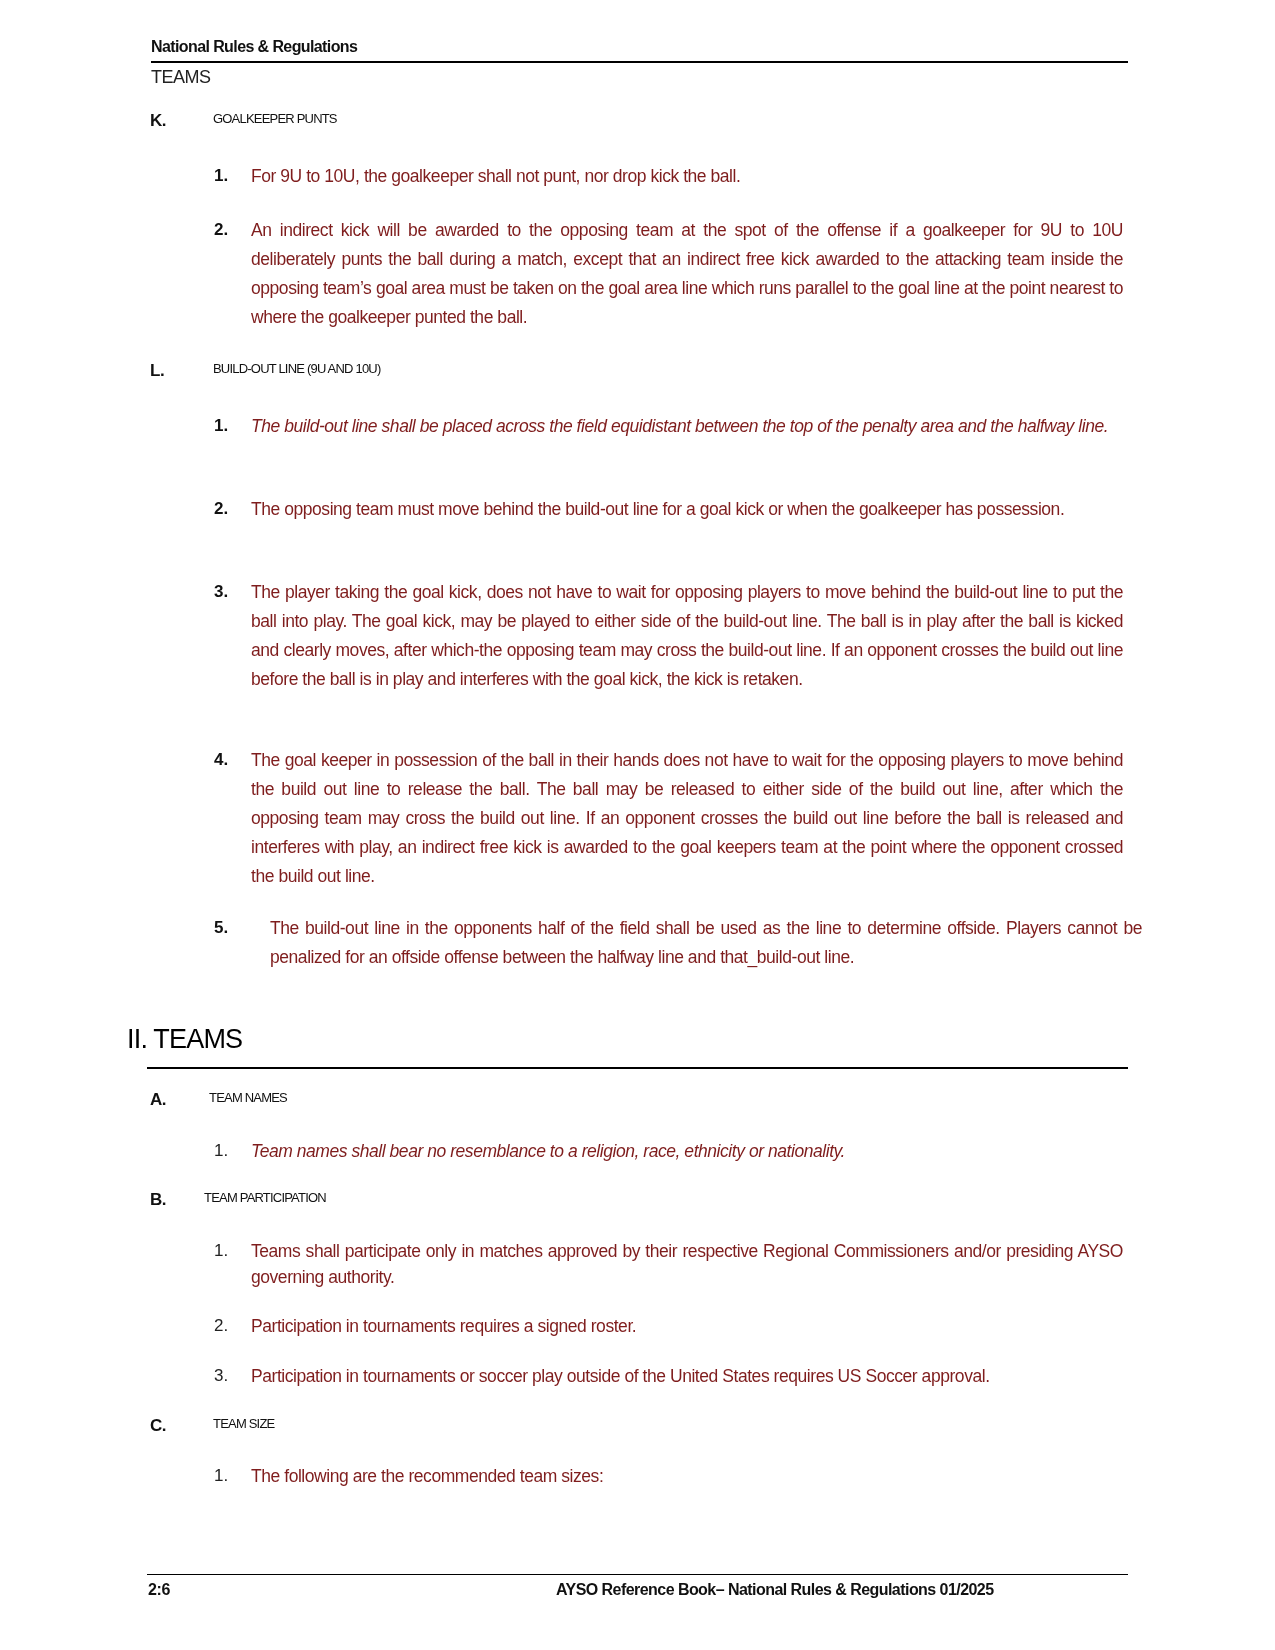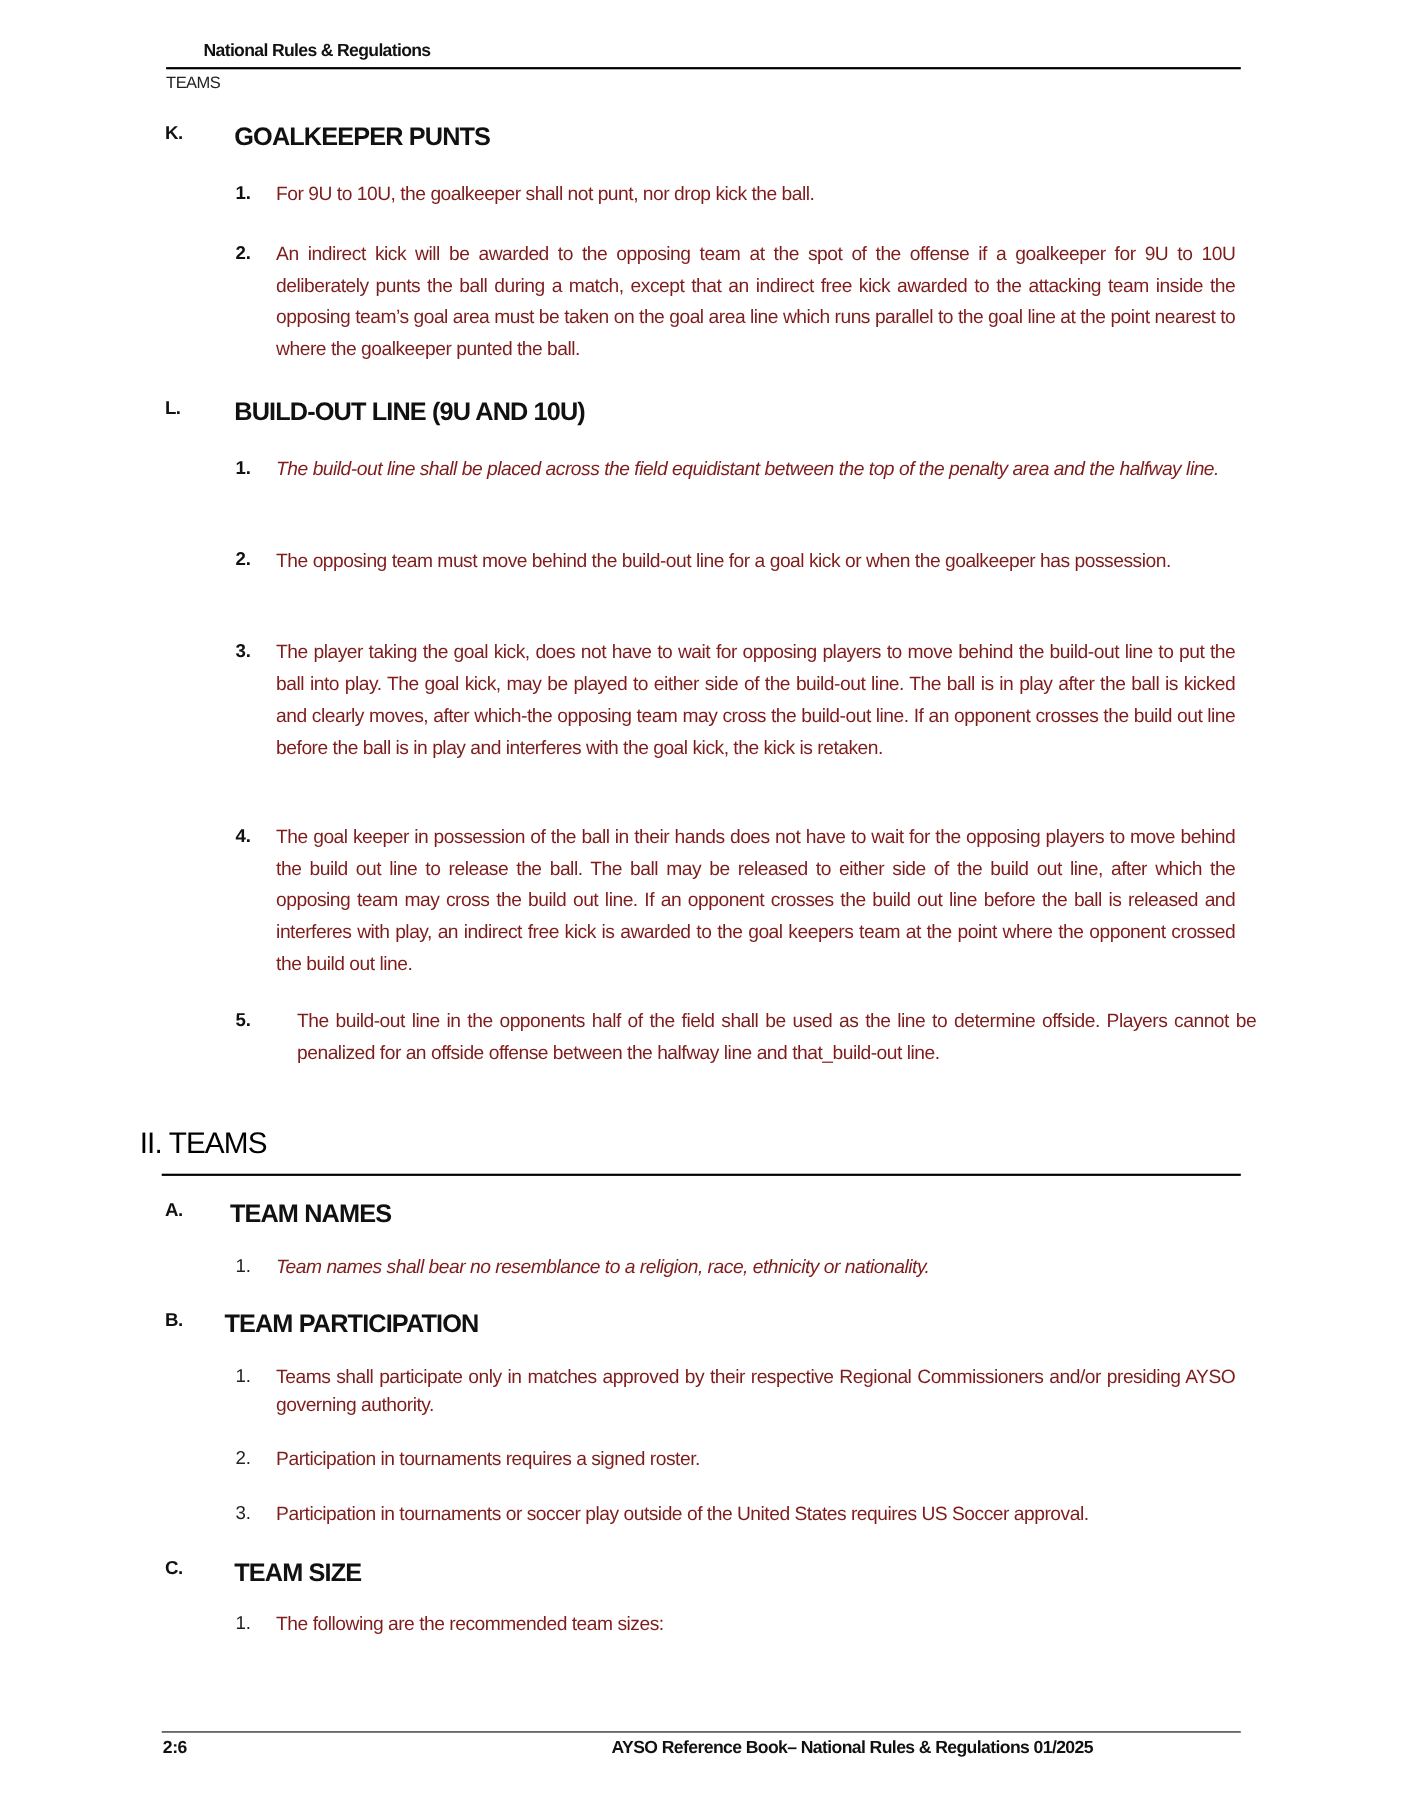--- a/index.html
+++ b/index.html
@@ -1,24 +1,24 @@
 <!DOCTYPE html>
 <html><head>
 <meta charset="utf-8">
 <style>
   html, body { margin: 0; padding: 0; background: #ffffff; }
   body { width: 1275px; height: 1650px; position: relative; overflow: hidden;
          font-family: "Liberation Sans", sans-serif; color: #111; }
   .abs { position: absolute; }
-  .hdr-title { left: 151px; top: 38px; font-size: 16px; font-weight: bold; letter-spacing: -0.6px; margin-left: 34px; }
+  .hdr-title { left: 151px; top: 38px; font-size: 16px; font-weight: bold; letter-spacing: -0.6px; }
   .hdr-rule { left: 151px; top: 61px; width: 977px; height: 2px; background: #000; }
-  .hdr-sub { left: 151px; top: 67px; font-size: 15px; letter-spacing: -0.5px; color: #222; }
+  .hdr-sub { left: 151px; top: 67px; font-size: 18px; letter-spacing: -0.5px; color: #222; }
 
   .sec-letter { font-size: 17px; font-weight: bold; letter-spacing: -0.5px; }
-  .sec-title { font-size: 23px; font-weight: bold; letter-spacing: -0.8px; text-align: right; }
+  .sec-title { font-size: 13px; font-weight: normal; letter-spacing: -0.8px; text-align: right; }
 
   .num-b { font-size: 17px; font-weight: bold; }
   .num { font-size: 17px; color: #222; }
 
   .para { left: 251px; width: 872px; font-size: 17.5px; line-height: 29px;
           text-align: justify; letter-spacing: -0.45px; color: #7f1d1d; }
   .para.tight { line-height: 26px; }
 
   .big-head { left: 127px; top: 1024px; font-size: 27px; letter-spacing: -0.8px; color: #000; }
   .big-rule { left: 147px; top: 1067px; width: 981px; height: 2px; background: #000; }

